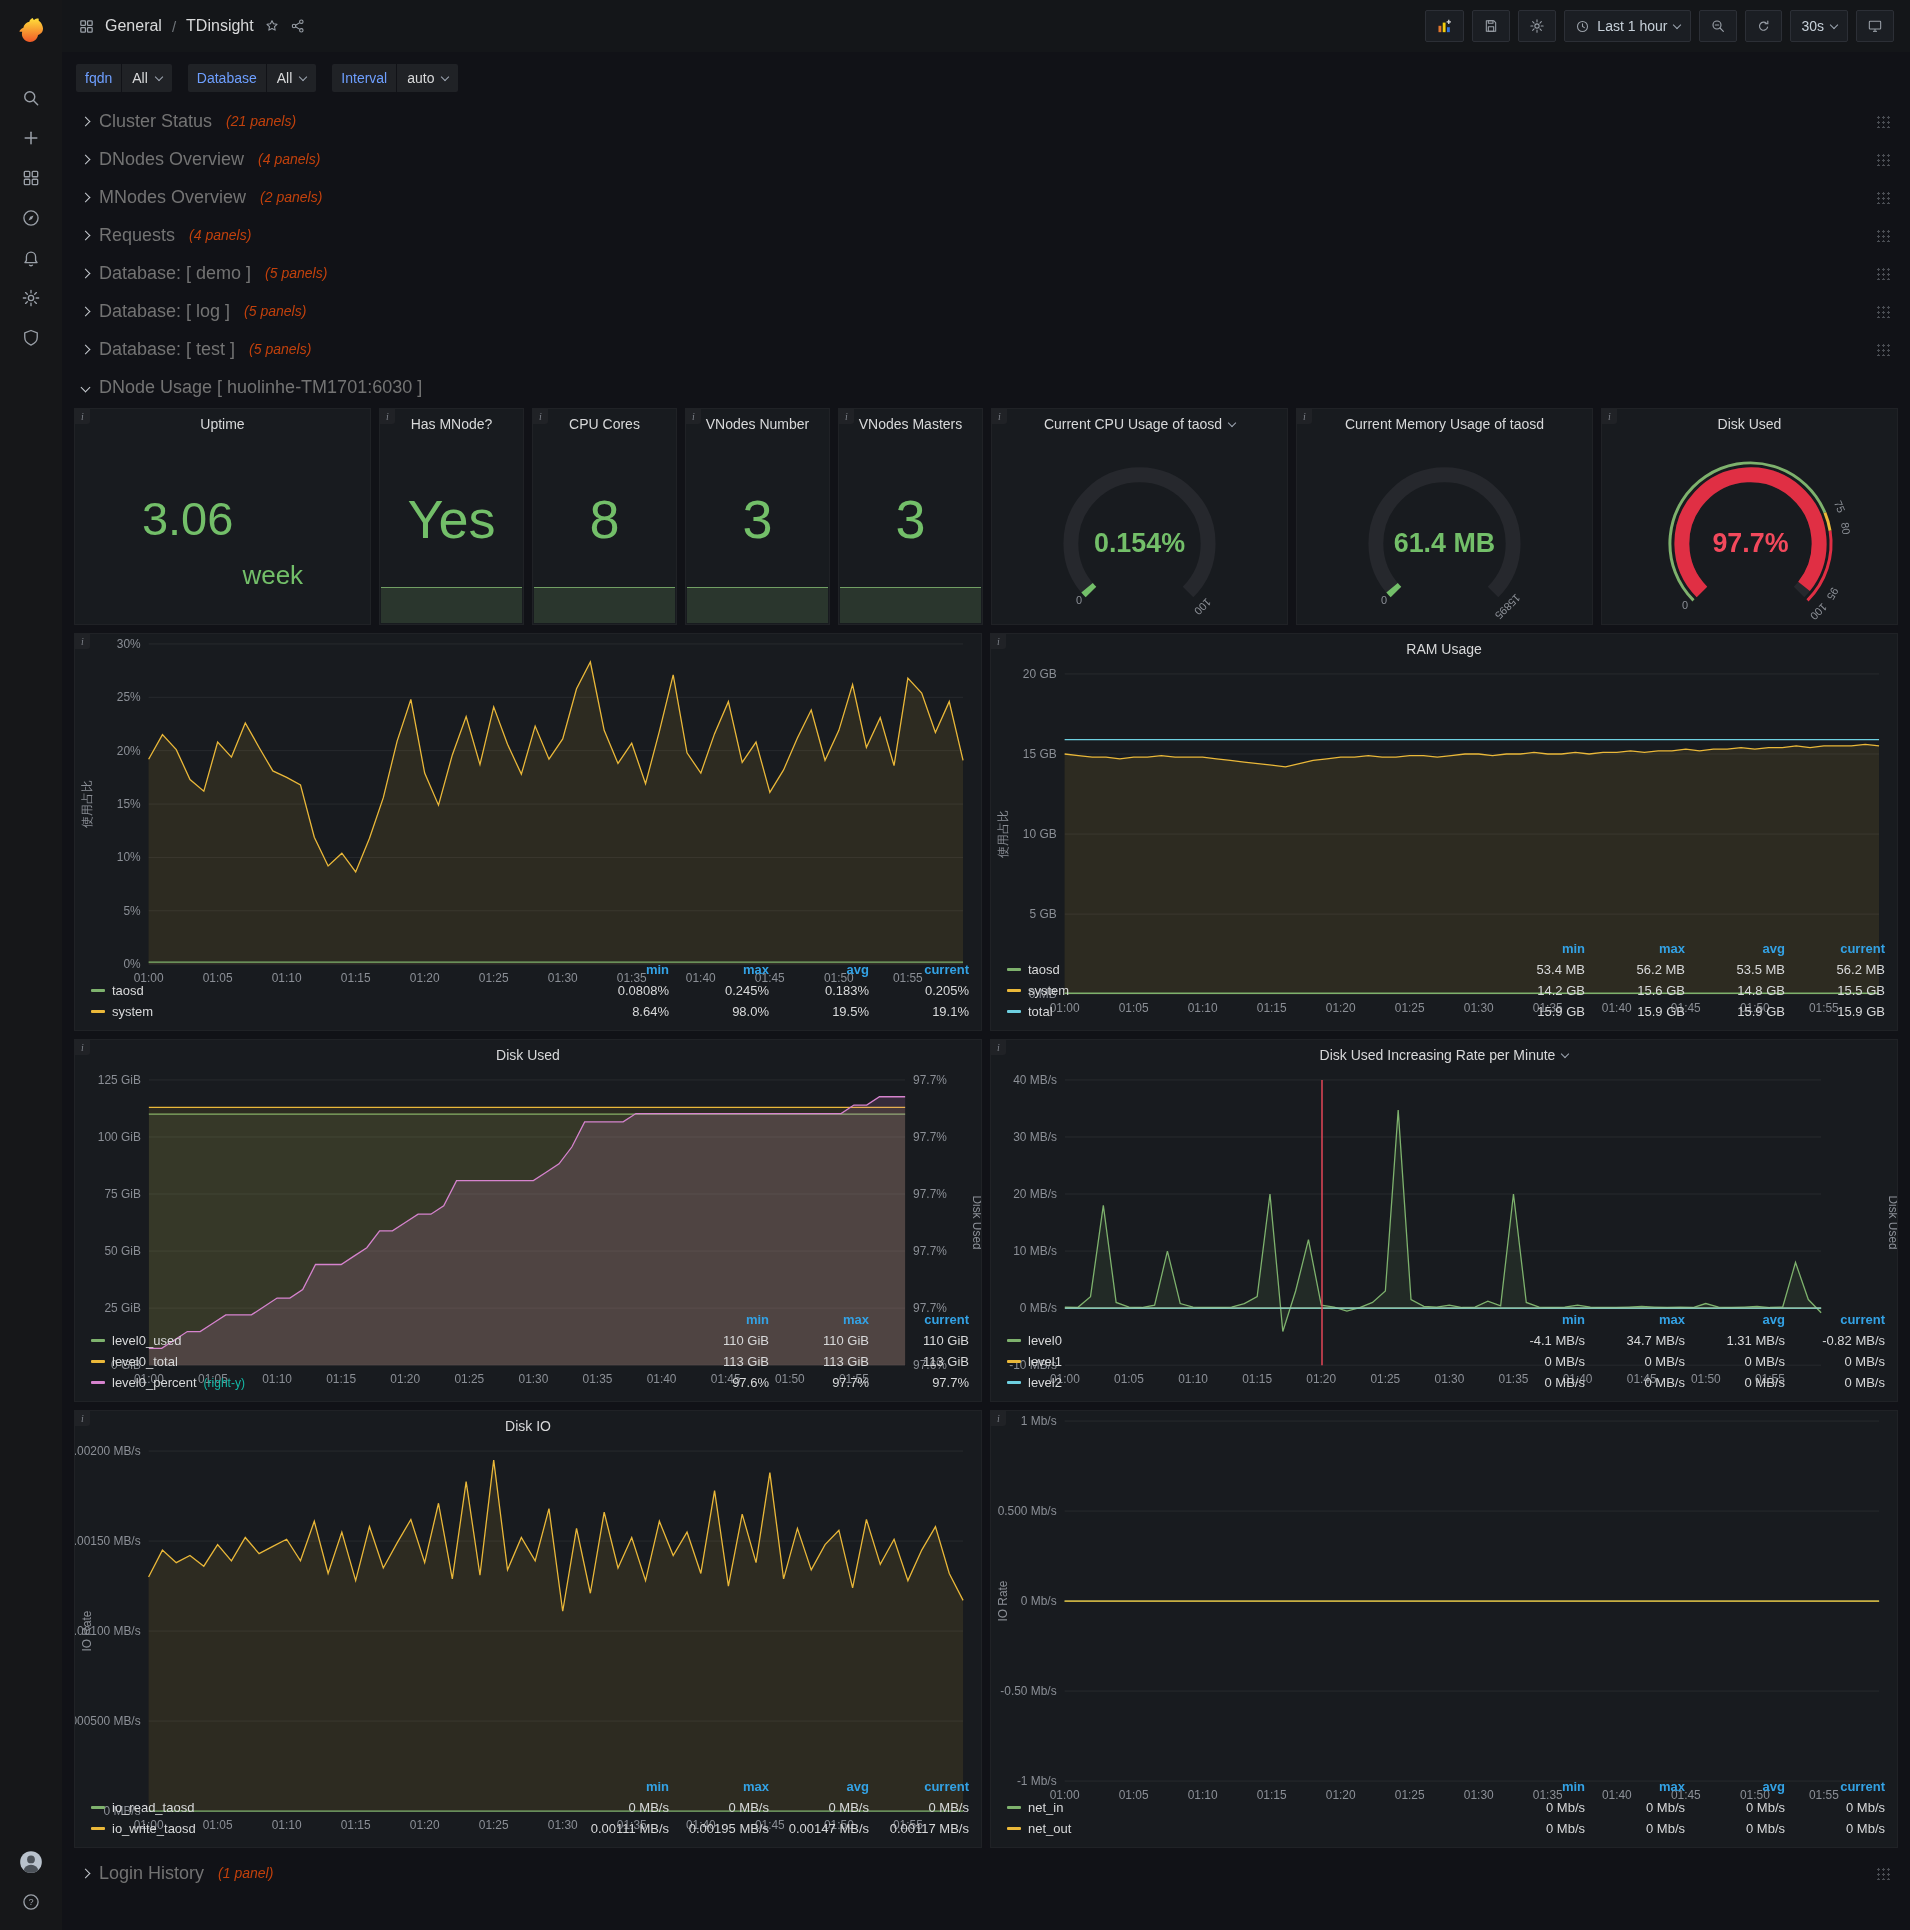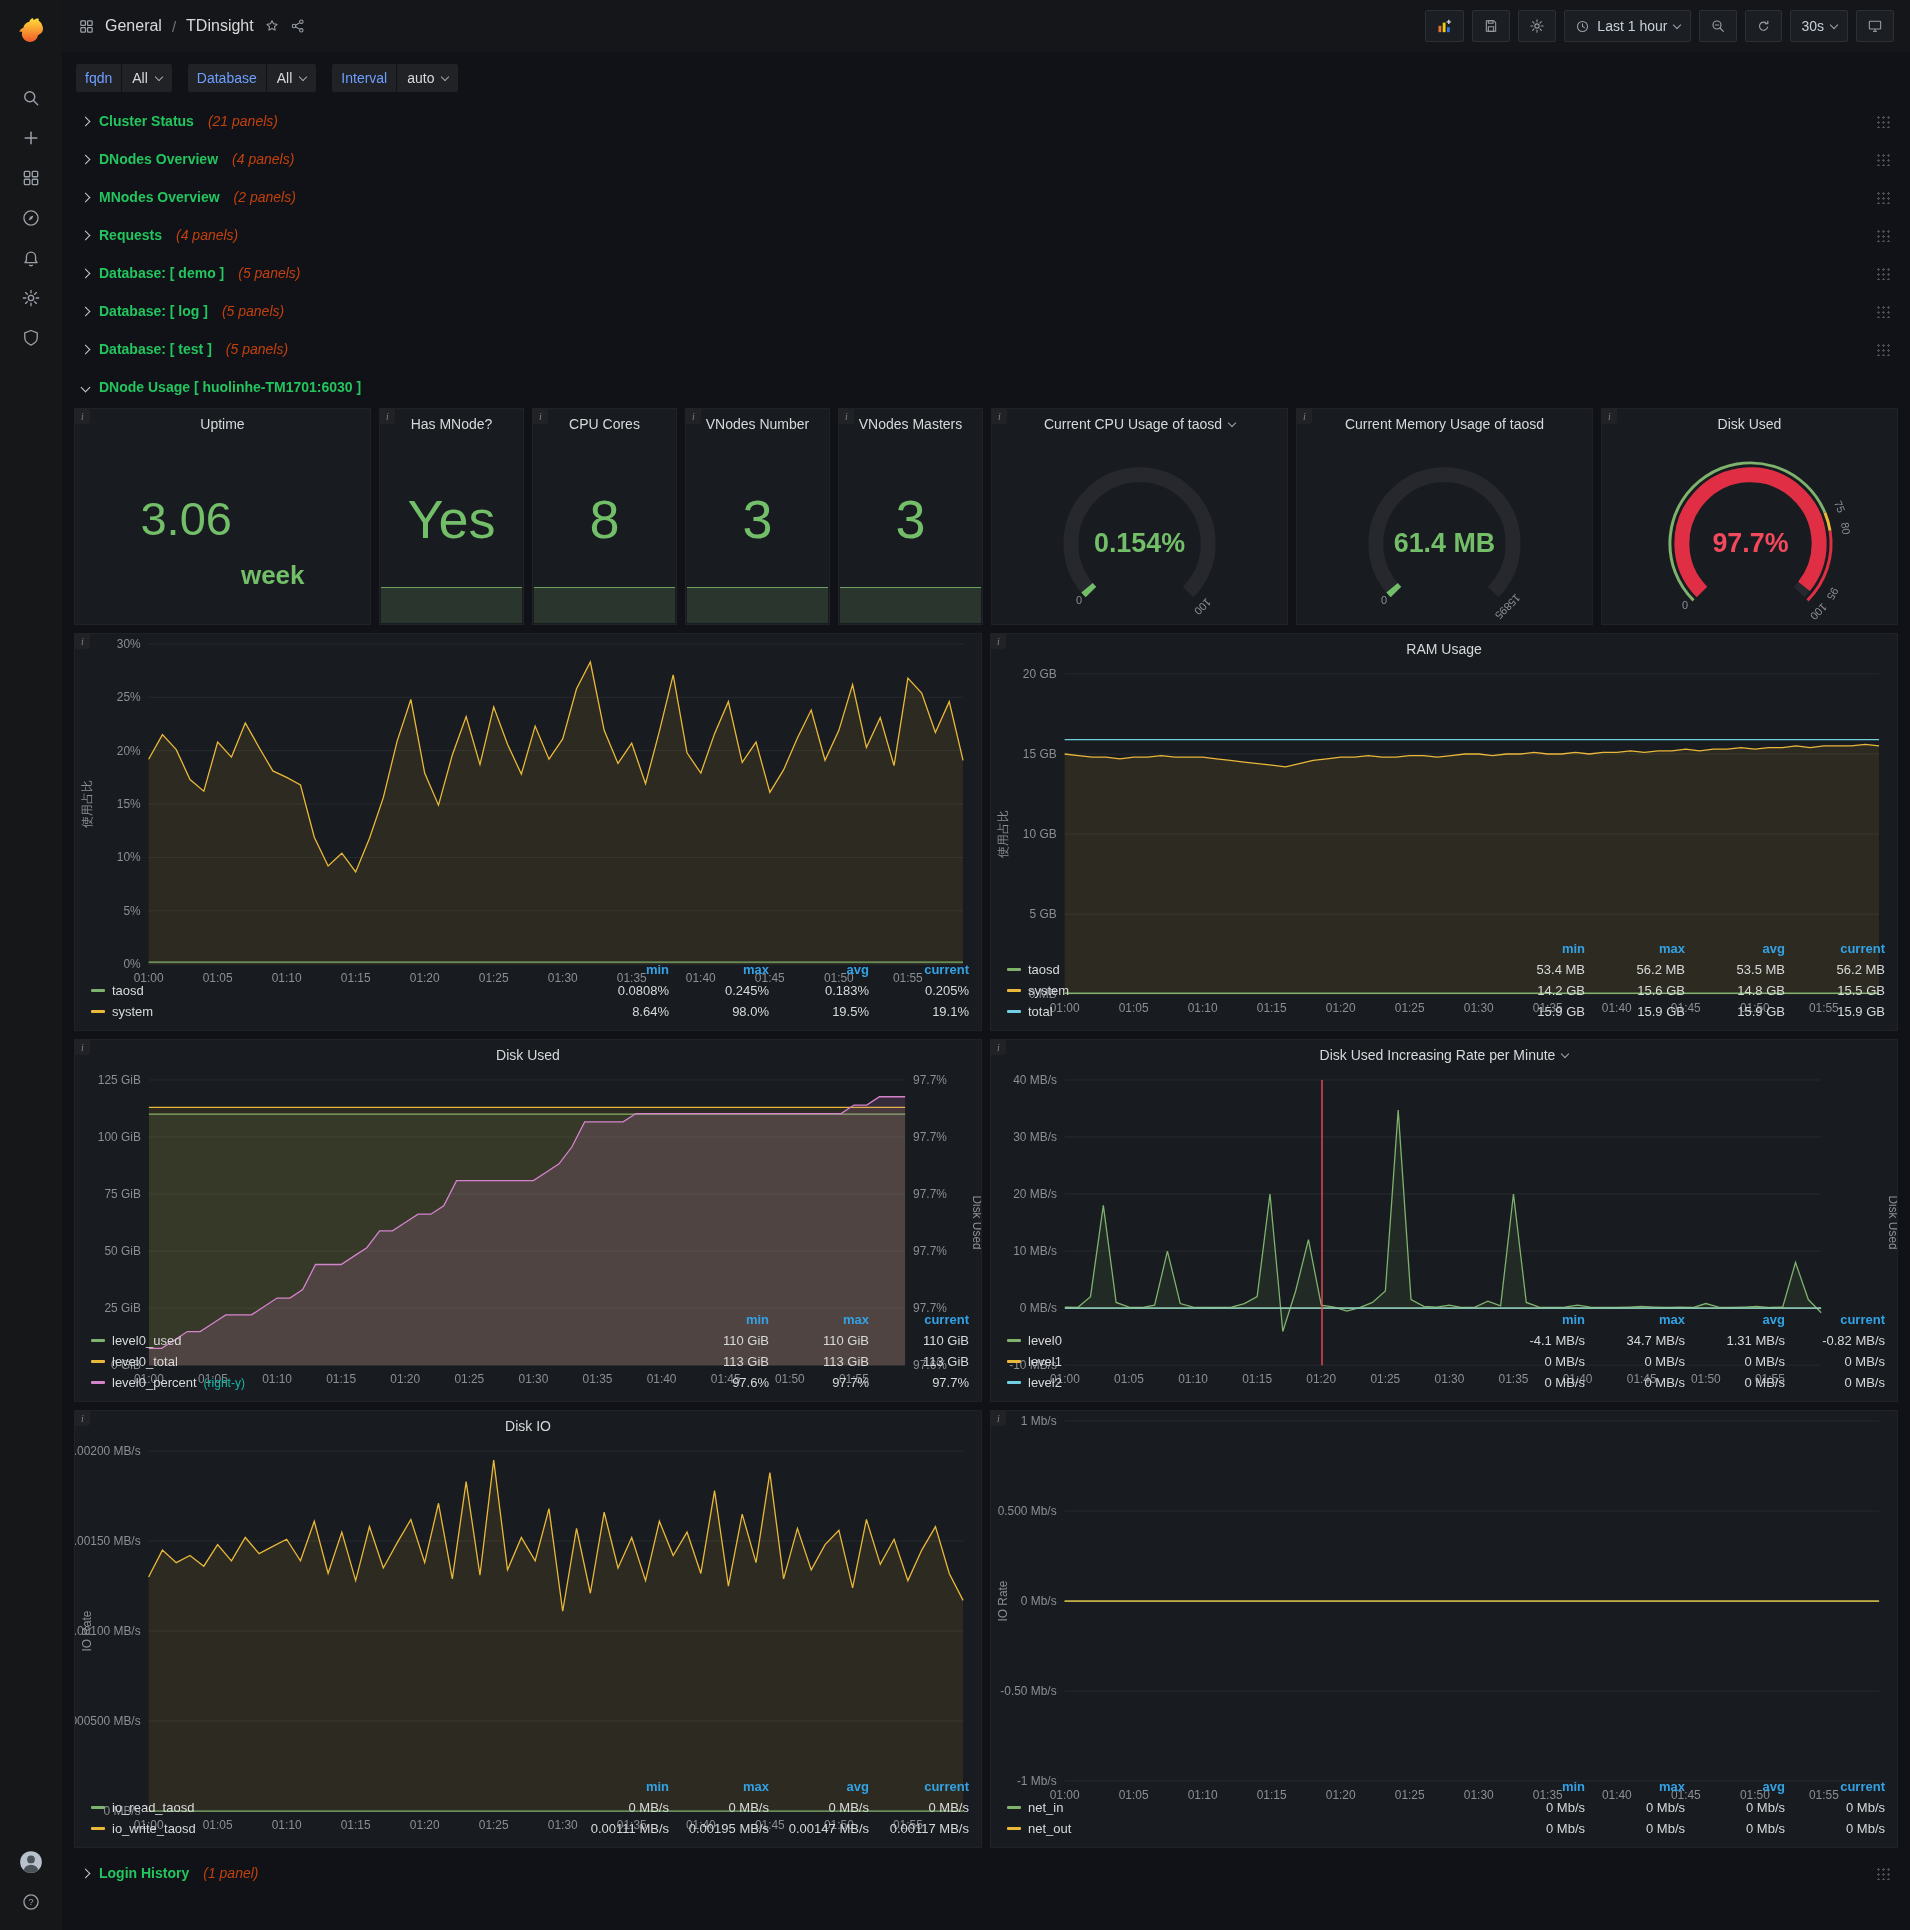--- a/index.html
+++ b/index.html
@@ -31,21 +31,21 @@
 .varpill{display:flex;align-items:center;gap:1px;cursor:pointer}
 .varlabel{background:#202226;padding:6px 9px;font-size:14px;color:#6e9fff;border-radius:2px 0 0 2px}
 .varvalue{background:#202226;padding:6px 10px;font-size:14px;color:#d8d9da;border-radius:0 2px 2px 0;
   display:flex;align-items:center;gap:8px}
 
 
 .rowbar{height:34px;display:flex;align-items:center;gap:10px;padding:0 8px;margin-bottom:4px;cursor:pointer;border-radius:2px}
 .chev{display:inline-block;width:7px;height:7px;border-right:1.6px solid #c7cbd1;
   border-bottom:1.6px solid #c7cbd1;transform:rotate(-45deg);flex:none}
 .chev.down{transform:rotate(45deg)}
-.rtitle{font-weight:700;font-size:14px;color:#22c55e}
+.rtitle{font-weight:400;font-size:18px;color:#737373}
 .rcount{color:#c2410c;font-size:14px;font-style:italic;margin-left:4px}
 .draghandle{margin-left:auto;width:14px;height:13px;cursor:grab;
   background-image:radial-gradient(#4a4d53 1.2px,transparent 1.3px);background-size:5px 5px}
 
 
 .grid-row{display:flex;gap:8px;margin-bottom:8px}
 .panel{background:#181b1f;border:1px solid #202226;position:relative;display:flex;flex-direction:column;min-width:0}
 .span2{width:145px;flex:none}
 .span4{width:297px;flex:none}
 .flexfill{flex:1}
@@ -57,21 +57,21 @@
 .ptitle{height:30px;flex:none;display:flex;align-items:center;justify-content:center;gap:7px;
   font-size:14px;color:#d8d9da;cursor:pointer;white-space:nowrap;overflow:hidden}
 .info-tab{position:absolute;top:0;left:0;width:15px;height:15px;background:#202226;color:#7e828a;
   font-size:10px;font-style:italic;font-family:"Liberation Serif",serif;display:flex;align-items:center;
   justify-content:center;border-radius:0 0 3px 0;cursor:pointer;z-index:2}
 
 
 .stat-body{flex:1;display:flex;align-items:center;justify-content:center;gap:9px;padding-bottom:26px}
 .stat-value{color:#73bf69;font-size:54px;font-weight:500;line-height:1}
 .stat-value.medium{font-size:47px}
-.stat-unit{color:#73bf69;font-size:26px;font-weight:700;align-self:flex-end;padding-bottom:7px}
+.stat-unit{color:#73bf69;font-size:26px;font-weight:400;align-self:flex-end;padding-bottom:7px}
 .spark{position:absolute;left:1px;right:1px;bottom:1px;height:36px;
   background:rgba(126,178,109,0.18);border-top:1px solid rgba(126,178,109,0.85)}
 
 
 .gaugebox{flex:1;min-height:0}
 
 
 .chart{flex:1;min-height:0}
 .legend-host{flex:none;padding:2px 12px 8px 16px}
 .lrow{display:flex;align-items:center;height:21px;font-size:13px}

